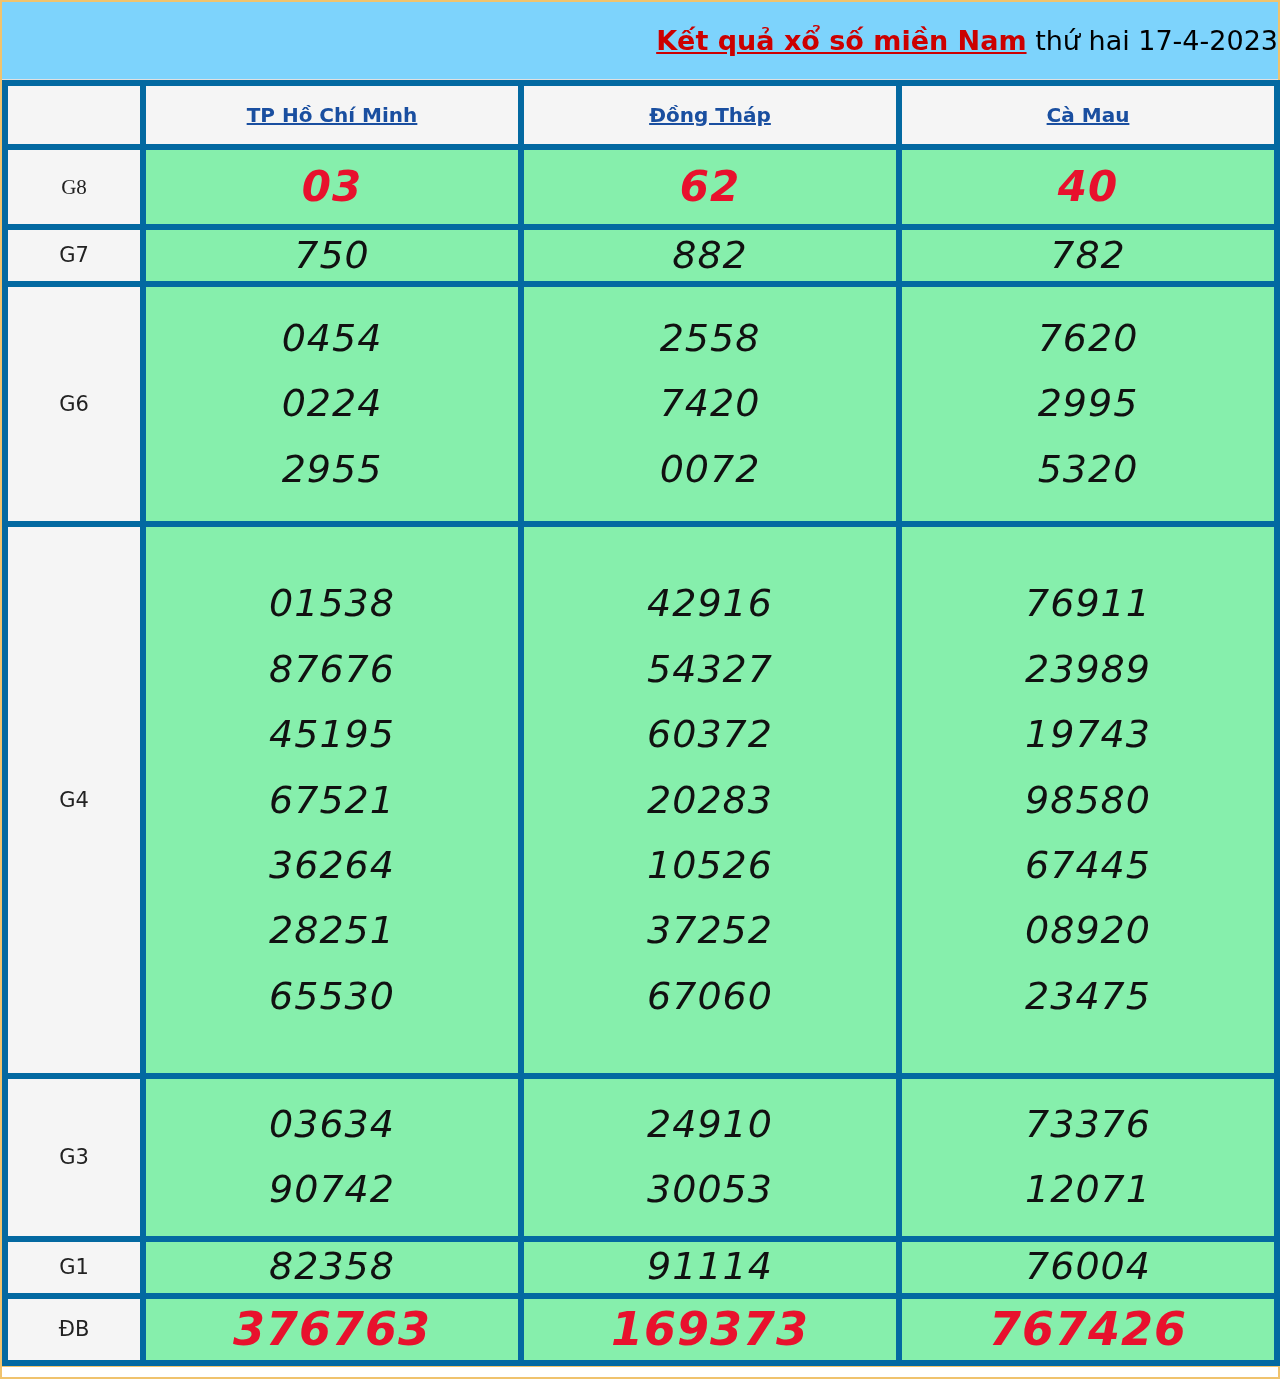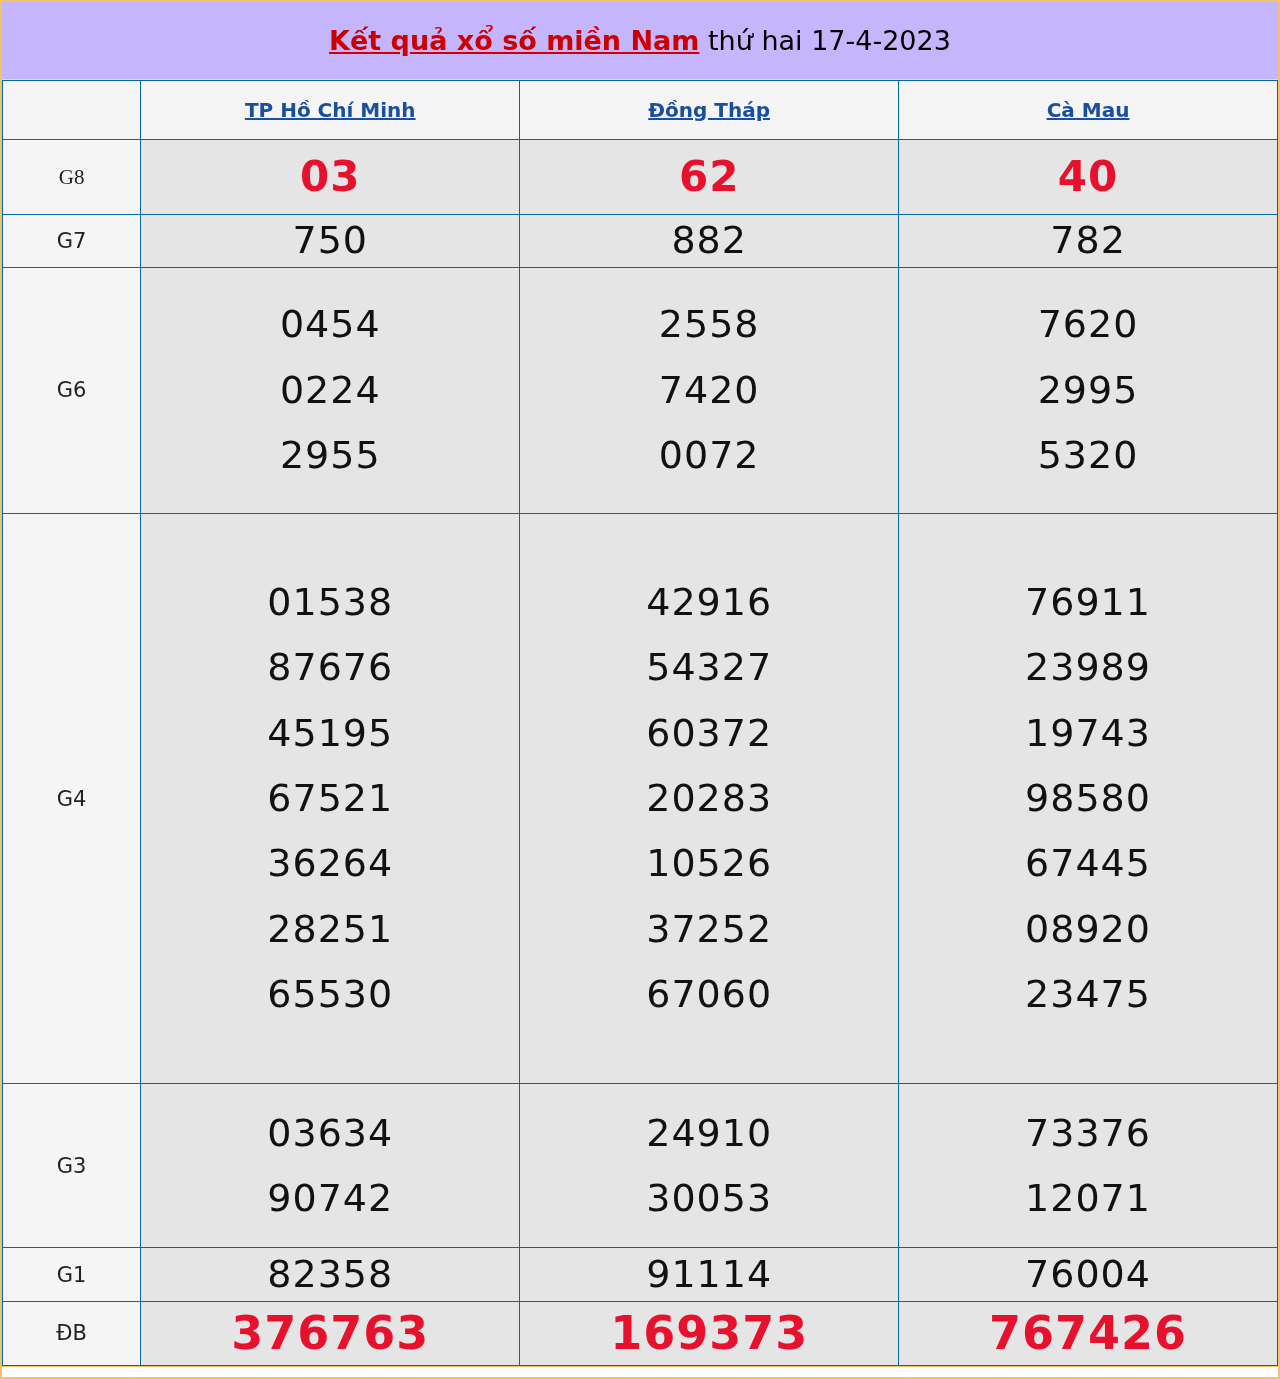--- a/index.html
+++ b/index.html
@@ -18,25 +18,25 @@
     width: 1280px;
     height: 1379px;
     box-sizing: border-box;
     border: 2px solid #f0c36d;
     background: #ffffff;
     display: flex;
     flex-direction: column;
   }
   .title-bar {
     height: 78px;
-    background: #c4b5fd;
+    background: #7dd3fc;
     border-bottom: 1px solid #e0e0e0;
     display: flex;
     align-items: center;
-    justify-content: center;
+    justify-content: flex-end;
     box-sizing: border-box;
   }
   .title-text {
     font-size: 27px;
     color: #000000;
     white-space: nowrap;
   }
   .title-link {
     color: #cc0000;
     font-weight: bold;
@@ -44,21 +44,21 @@
   }
   table.results {
     width: 100%;
     border-collapse: collapse;
     table-layout: fixed;
     flex: 1;
   }
   table.results col.c-label { width: 138px; }
   table.results col.c-prov  { width: 378px; }
   table.results th, table.results td {
-    border: 1px solid #0369a1;
+    border: 6px solid #0369a1;
     text-align: center;
     vertical-align: middle;
     padding: 0;
   }
   thead th {
     height: 58px;
     background: #f5f5f5;
     font-weight: normal;
   }
   thead th.corner {
@@ -71,26 +71,27 @@
     text-decoration: underline;
     white-space: nowrap;
   }
   td.rowlabel {
     background: #f5f5f5;
     font-size: 21px;
     color: #222222;
     font-weight: normal;
   }
   td.nums {
-    background: #e5e5e5;
+    background: #86efac;
     font-size: 38px;
     line-height: 1.72;
     letter-spacing: 1px;
     color: #111111;
     padding: 6px 0;
+    font-style: italic;
   }
   td.nums .n { display: block; }
   tr.row-g8 td.nums {
     color: #e8112d;
     font-weight: bold;
     font-size: 42px;
     line-height: 1.1;
   }
   tr.row-g8 td.rowlabel { height: 74px; font-family: Liberation Serif, serif; }
   tr.row-db td.nums {

